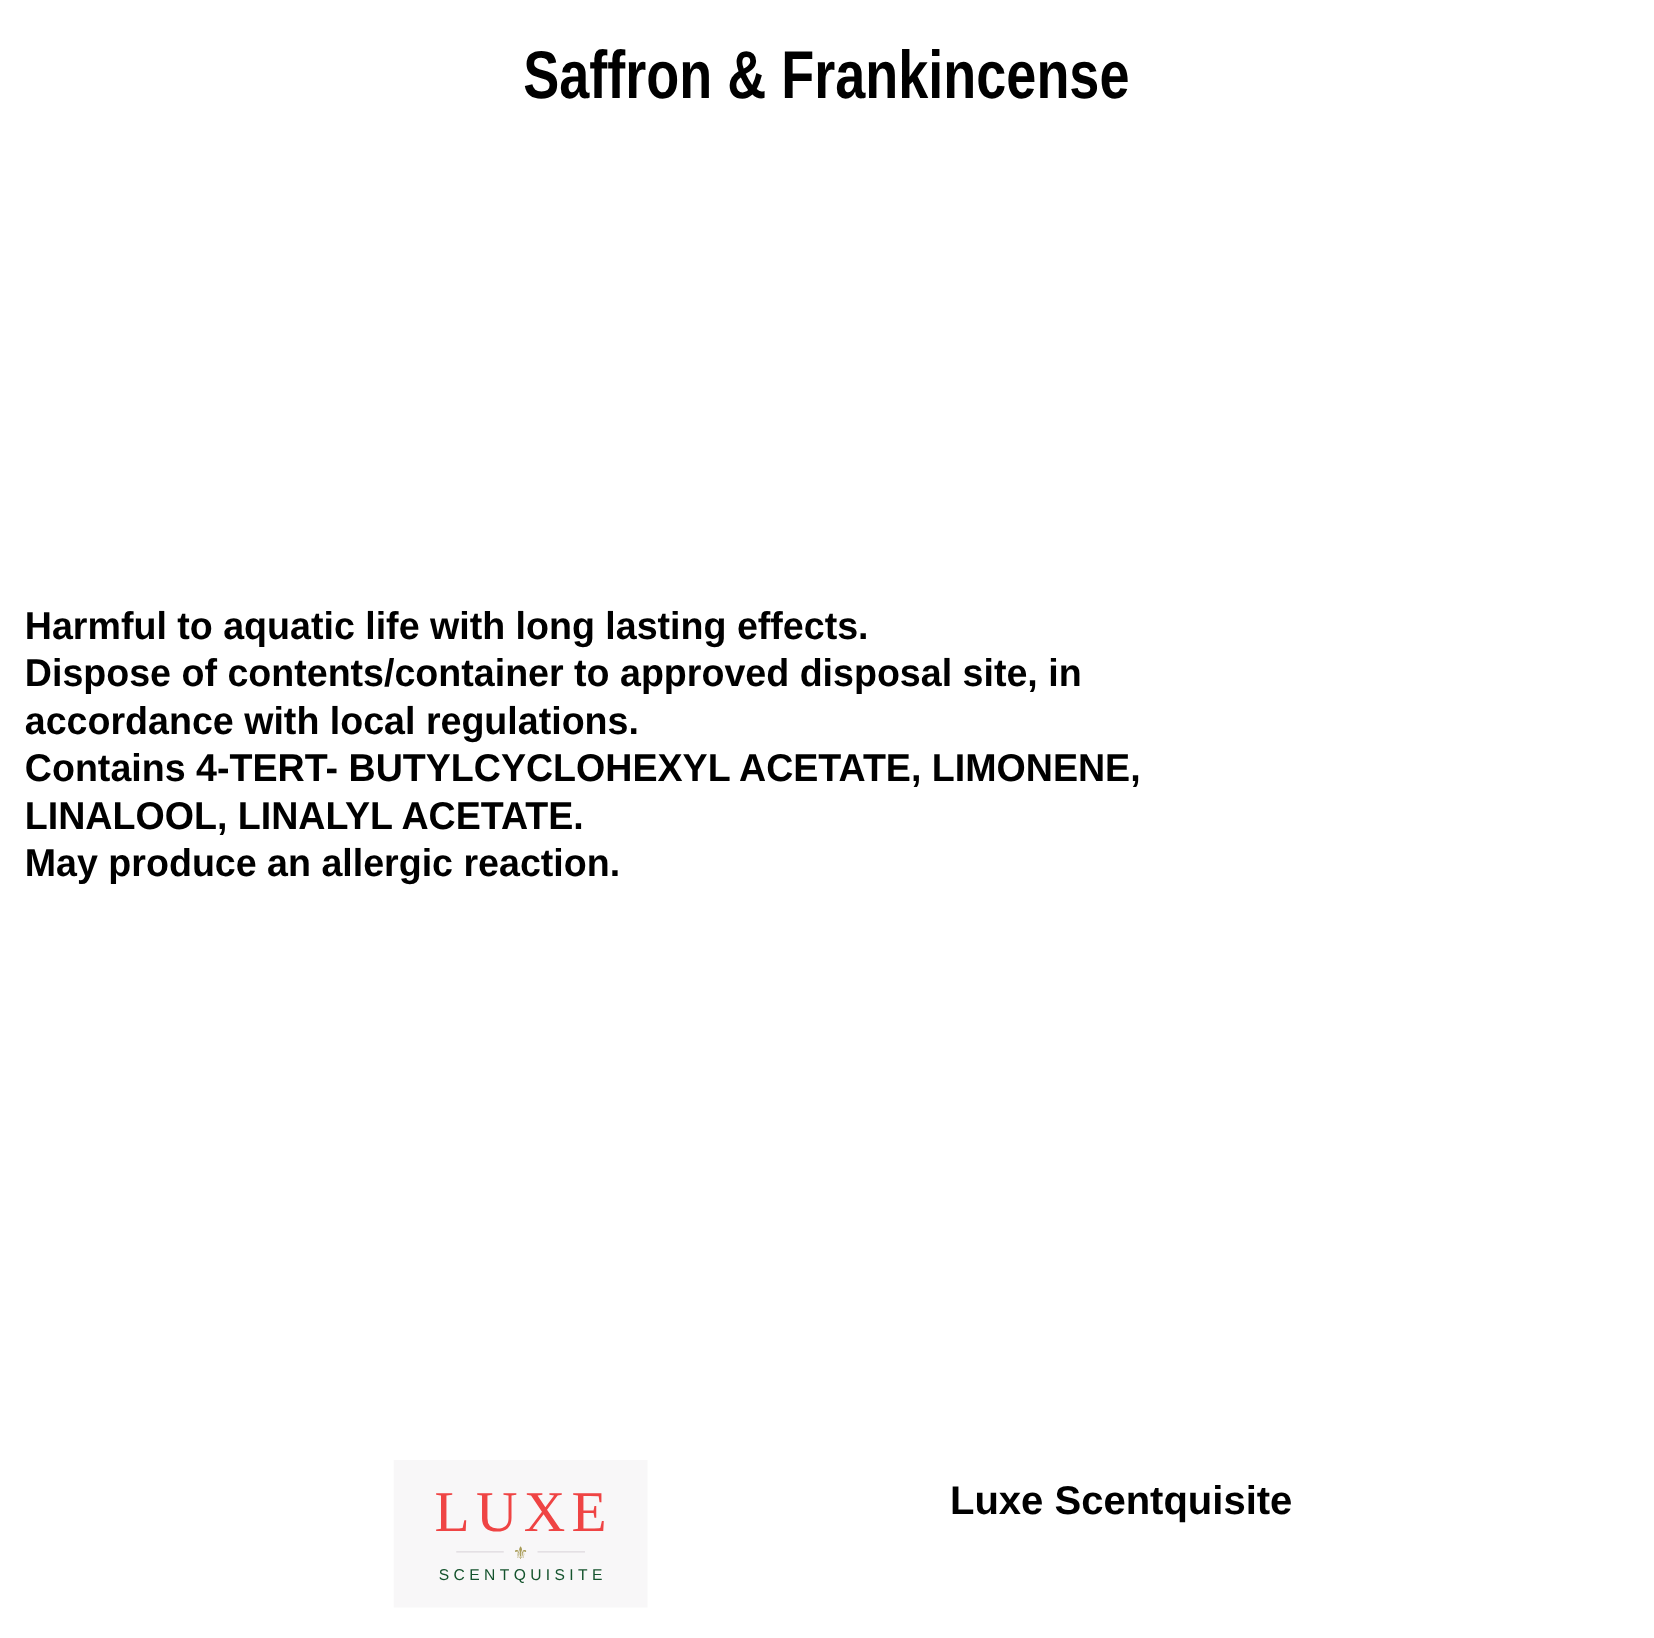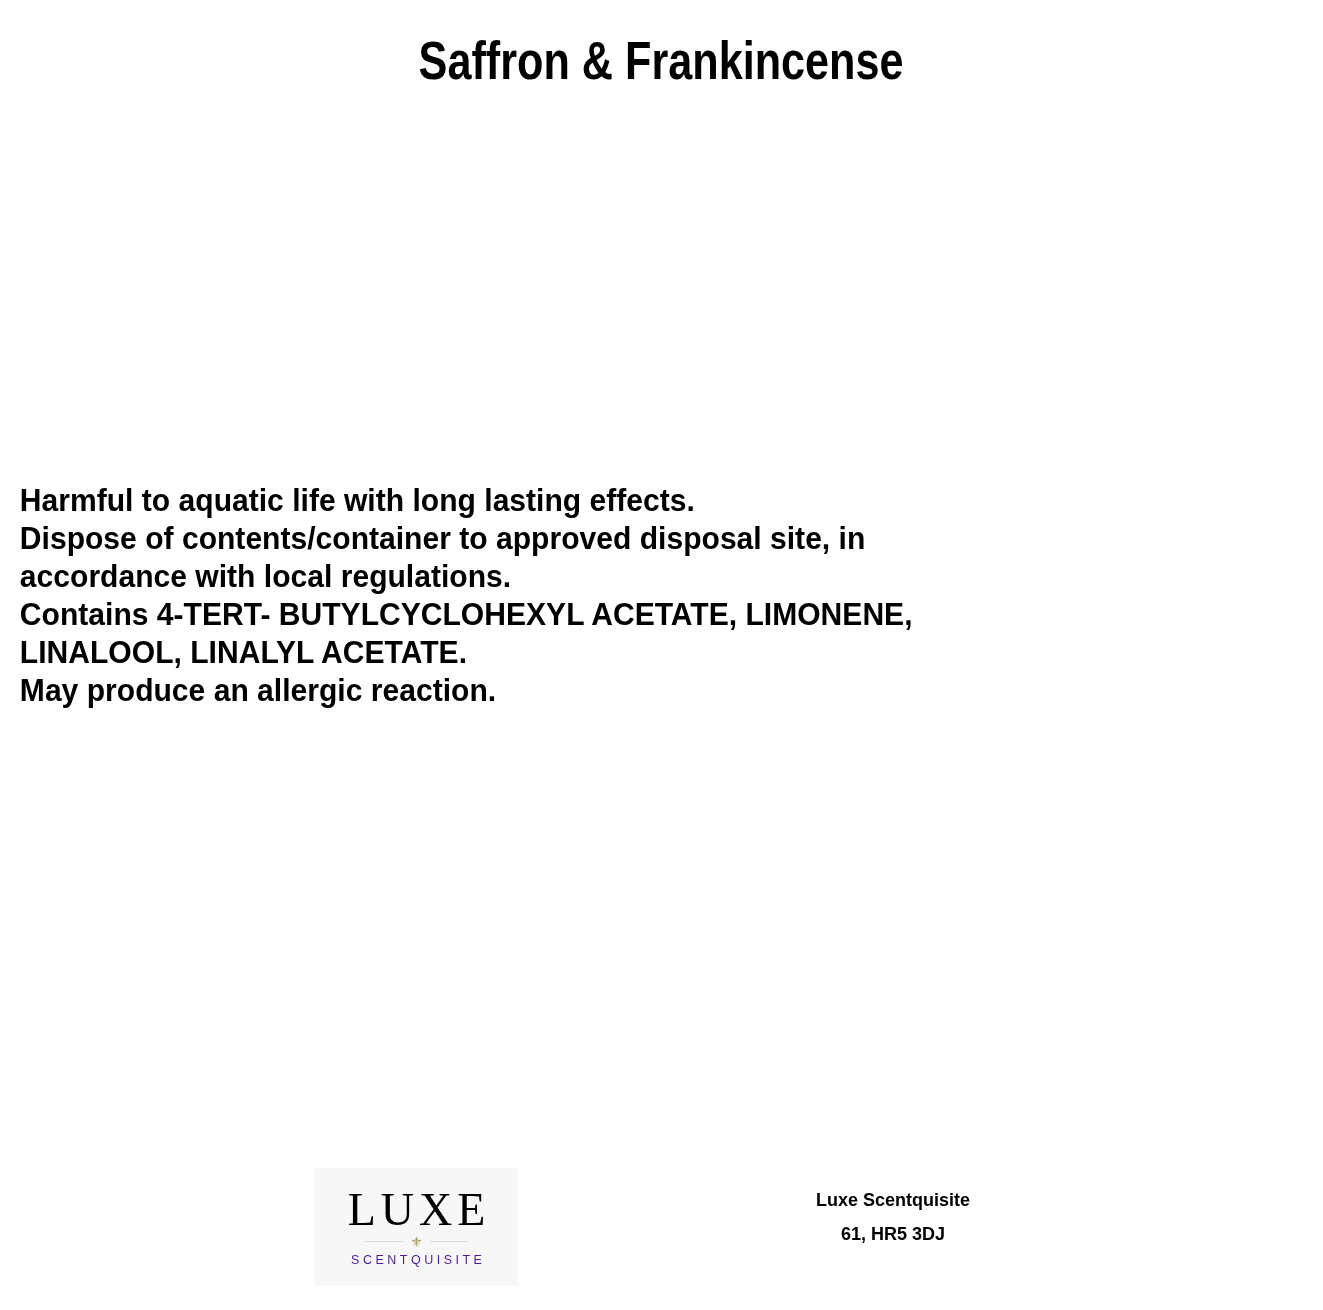--- a/index.html
+++ b/index.html
@@ -63,21 +63,21 @@
     display: flex;
     flex-direction: column;
     align-items: center;
     justify-content: center;
   }
   .logo-brand {
     font-family: "Liberation Serif", serif;
     font-size: 46px;
     line-height: 44px;
     font-weight: 400;
-    color: #000000;
+    color: #ef4444;
     letter-spacing: 5px;
     padding-left: 5px; 
     white-space: nowrap;
   }
   .logo-ornament-row {
     display: flex;
     align-items: center;
     gap: 7px;
     margin-top: 3px;
     margin-bottom: 4px;
@@ -89,36 +89,36 @@
   }
   .logo-ornament {
     font-size: 14px;
     line-height: 14px;
     color: #a79a55;
   }
   .logo-subbrand {
     font-size: 12.5px;
     line-height: 14px;
     font-weight: 400;
-    color: #4c1d95;
+    color: #14532d;
     letter-spacing: 3.5px;
     padding-left: 3.5px;
     white-space: nowrap;
   }
 
   
   .contact-block {
     position: absolute;
     left: 760px;
     top: 1183px;
     width: 266px;
     text-align: center;
   }
   .contact-line {
-    font-size: 18px;
+    font-size: 32px;
     font-weight: 700;
     line-height: 34px;
     white-space: nowrap;
   }
 </style>
 </head>
 <body>
 
 <div class="title-wrap">
   <div class="title">Saffron &amp; Frankincense</div>
@@ -138,14 +138,13 @@
   <div class="logo-ornament-row">
     <span class="logo-rule"></span>
     <span class="logo-ornament">⚜</span>
     <span class="logo-rule"></span>
   </div>
   <div class="logo-subbrand">SCENTQUISITE</div>
 </div>
 
 <div class="contact-block">
   <div class="contact-line">Luxe Scentquisite</div>
-  <div class="contact-line">61, HR5 3DJ</div>
 </div>
 
 </body></html>

